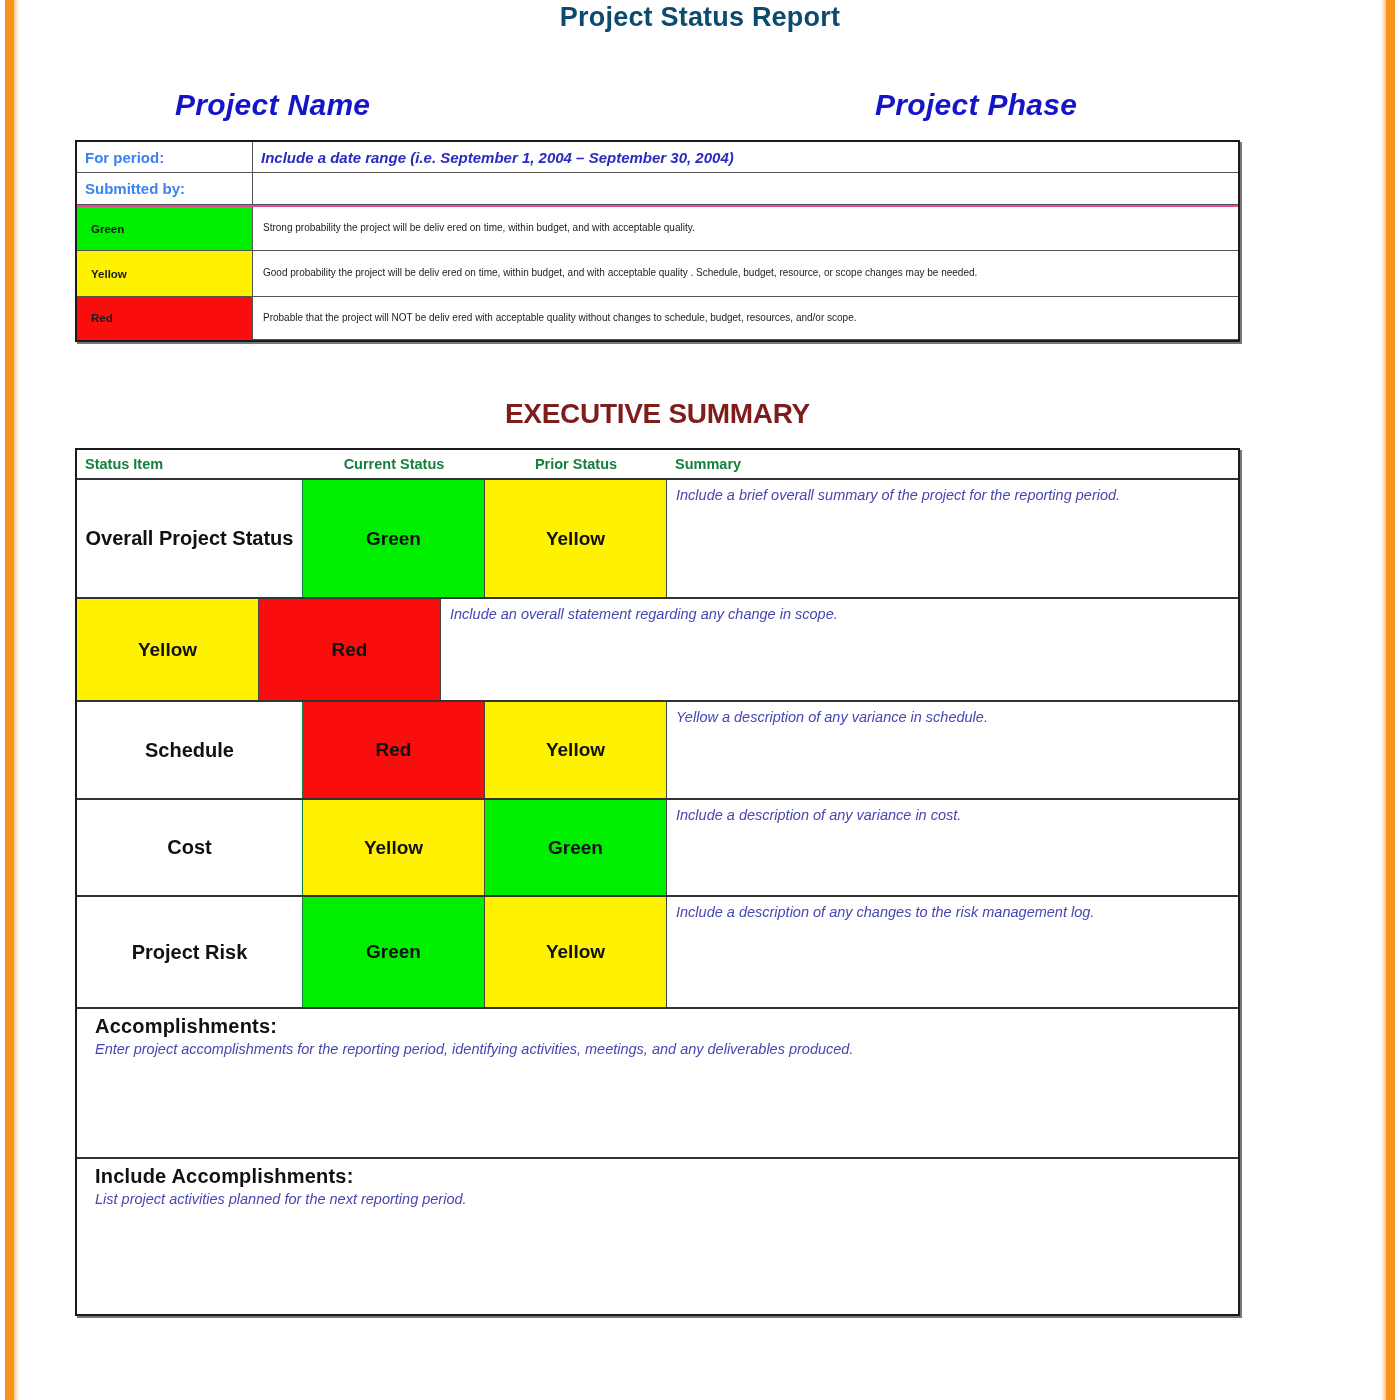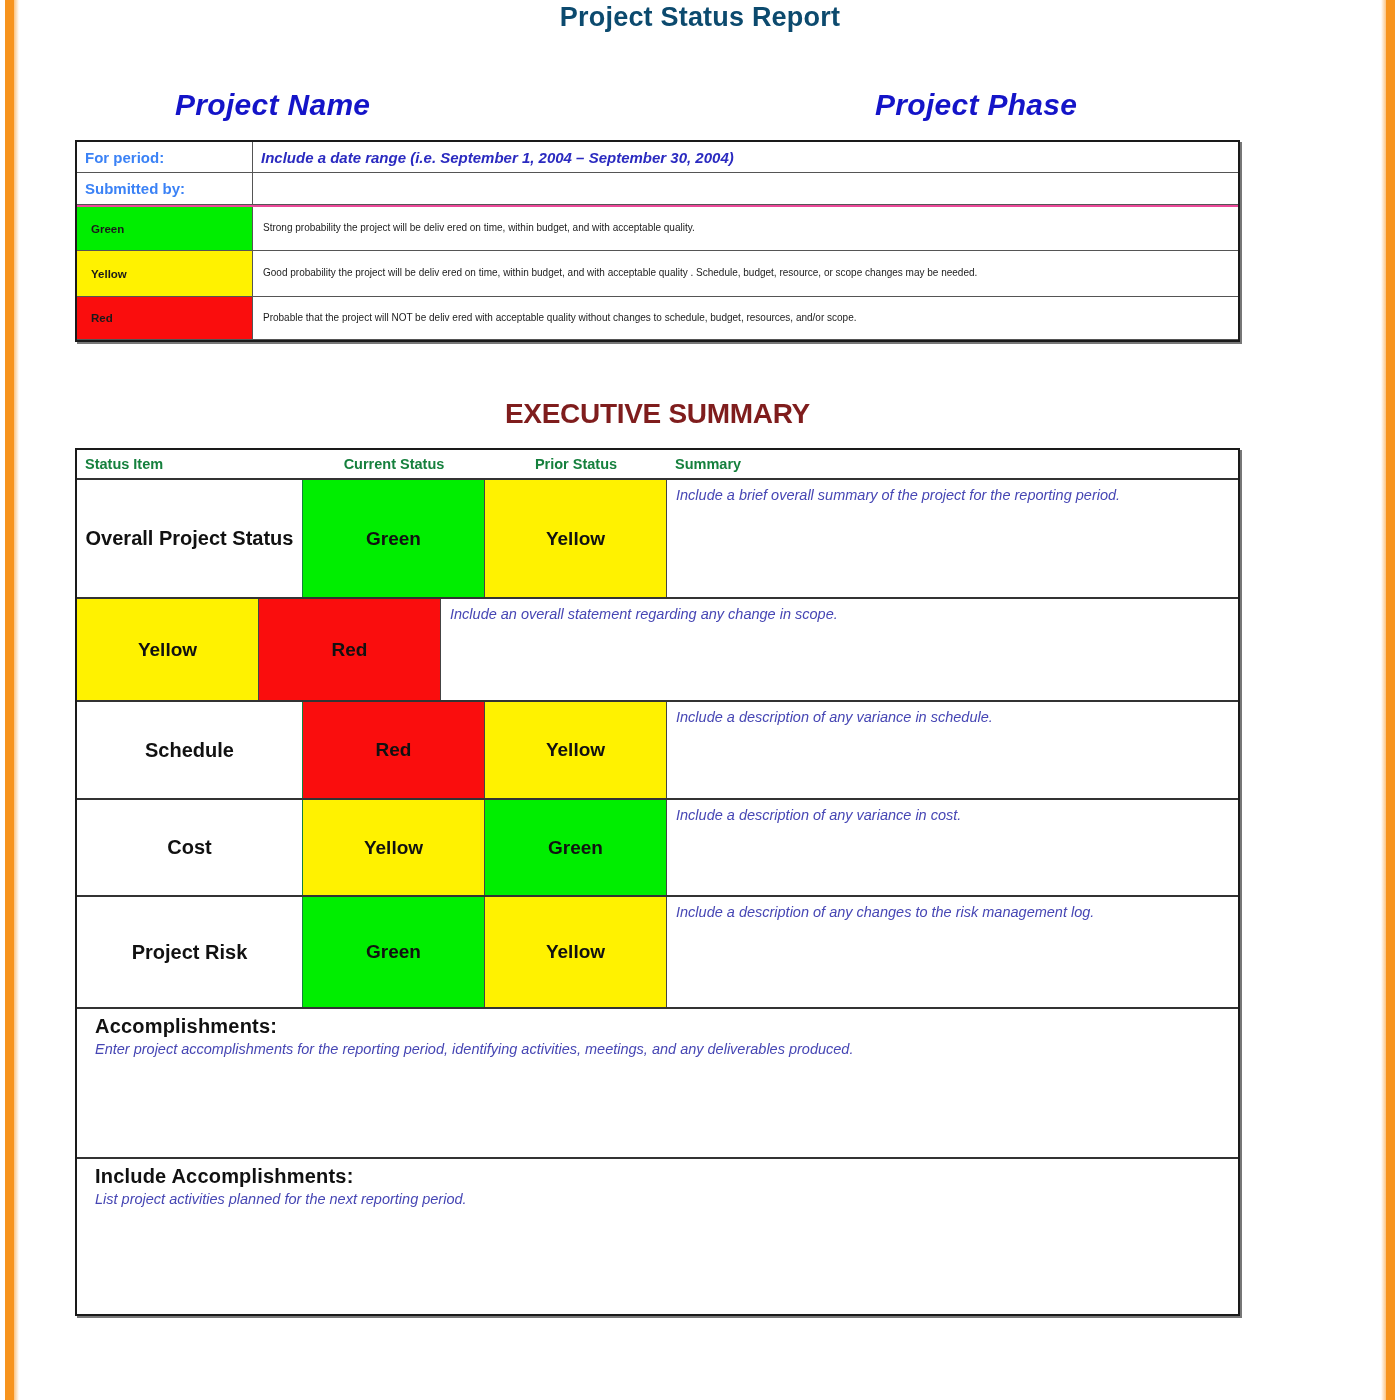--- a/index.html
+++ b/index.html
@@ -247,21 +247,21 @@
     <div class="trow data-row" style="height:103px">
       <div class="cell col-cur status-cell s-yellow">Yellow</div>
       <div class="cell col-pri status-cell s-red">Red</div>
       <div class="cell col-sum">Include an overall statement regarding any change in scope.</div>
     </div>
 
     <div class="trow data-row" style="height:98px">
       <div class="cell col-item">Schedule</div>
       <div class="cell col-cur status-cell s-red">Red</div>
       <div class="cell col-pri status-cell s-yellow">Yellow</div>
-      <div class="cell col-sum">Include a description of any variance in schedule.</div>
+      <div class="cell col-sum">Yellow a description of any variance in schedule.</div>
     </div>
 
     <div class="trow data-row" style="height:97px">
       <div class="cell col-item">Cost</div>
       <div class="cell col-cur status-cell s-yellow">Yellow</div>
       <div class="cell col-pri status-cell s-green">Green</div>
       <div class="cell col-sum">Include a description of any variance in cost.</div>
     </div>
 
     <div class="trow data-row" style="height:112px">

